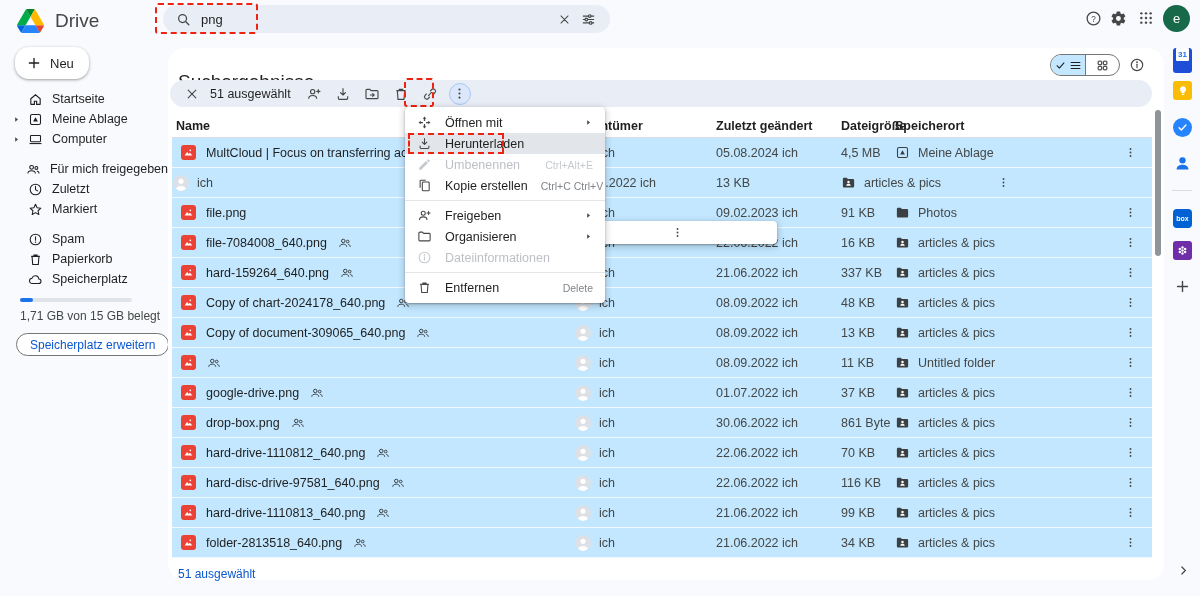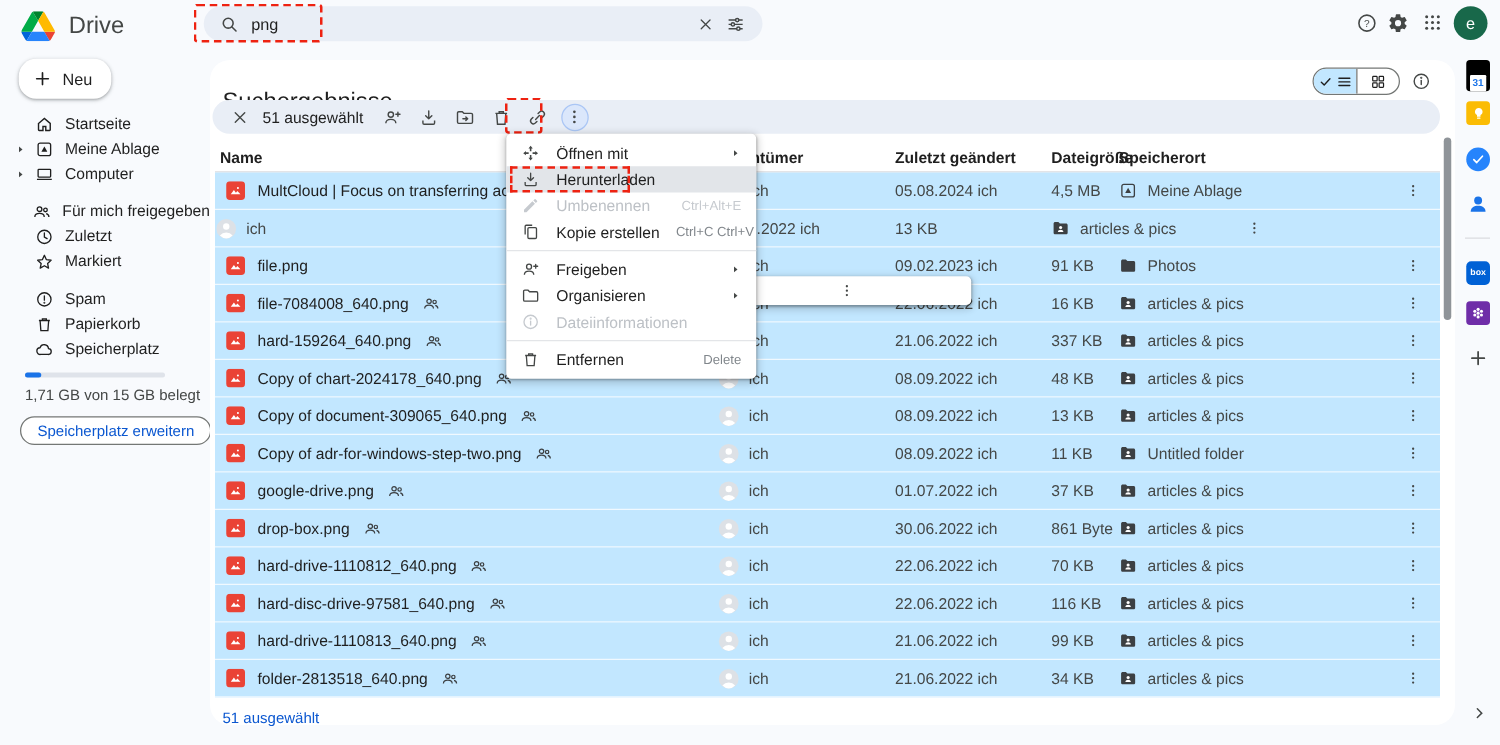--- a/index.html
+++ b/index.html
@@ -144,21 +144,21 @@
   .m-right { margin-left:auto; font-size:10.5px; color:#80868b; white-space:nowrap; }
   .menu-item.disabled .m-right { color:#c6cacf; }
   .sub-arrow { margin-left:auto; width:9px; height:9px; color:#444746; }
   .menu-divider { height:1px; background:#e3e5e8; margin:4px 0; }
 
   
   .rail-item { position:absolute; left:1173px; width:19px; height:19px; }
   .rail-divider { position:absolute; left:1172px; top:190px; width:20px; height:1px; background:#dadce0; }
   .rail-plus { position:absolute; left:1174px; top:278px; width:17px; height:17px; color:#444746; }
   .rail-collapse { position:absolute; left:1177px; top:564px; width:13px; height:13px; color:#444746; }
-  .cal-outer { width:19px; height:25px; background:#000000; border-radius:3px; display:flex; align-items:flex-end; justify-content:center; }
+  .cal-outer { width:19px; height:25px; background:#1d4ed8; border-radius:3px; display:flex; align-items:flex-start; justify-content:center; }
   .cal-inner { width:13px; height:13px; background:#fff; border-radius:1px; font-size:8px; font-weight:bold; color:#1a73e8;
                display:flex; align-items:center; justify-content:center; }
   .keep-sq { width:19px; height:19px; background:#fbbc04; border-radius:3px; display:flex; align-items:center; justify-content:center; }
   .keep-sq svg { width:14px; height:14px; }
   .tasks-circ { width:19px; height:19px; border-radius:50%; background:#2684fc; display:flex; align-items:center; justify-content:center; }
   .tasks-circ svg { width:11px; height:11px; color:#fff; }
   .box-sq { width:19px; height:19px; background:#0061d5; border-radius:4px; color:#fff; font-size:7px; font-weight:bold;
             display:flex; align-items:center; justify-content:center; }
   .flower-sq { width:19px; height:19px; background:#6f2da8; border-radius:3px; display:flex; align-items:center; justify-content:center; }
   .flower-sq svg { width:13px; height:13px; }
@@ -776,21 +776,20 @@
         </div>
       </div>
       <div class="row">
         <div class="c name">
           <span class="fileicon">
             <svg viewBox="0 0 24 24" fill="#fff">
               <path d="M3.5 18.5 9 11l3.5 4.5 2.5-3 5.5 6z"></path>
               <circle cx="16" cy="7.5" r="1.8"></circle>
             </svg>
           </span>
-          <span class="nowrap">Copy of adr-for-windows-step-two.png</span>
           <span class="shared-badge">
             <svg viewBox="0 0 24 24" fill="none" stroke="currentColor" stroke-width="1.7">
               <circle cx="9" cy="8.5" r="3"></circle>
               <path d="M3 18.5c0-3 2.7-4.5 6-4.5s6 1.5 6 4.5"></path>
               <circle cx="16.6" cy="9.5" r="2.3"></circle>
               <path d="M17.5 14.3c2 .5 3.5 1.8 3.5 4.2"></path>
             </svg>
           </span>
         </div>
         <div class="c owner">

